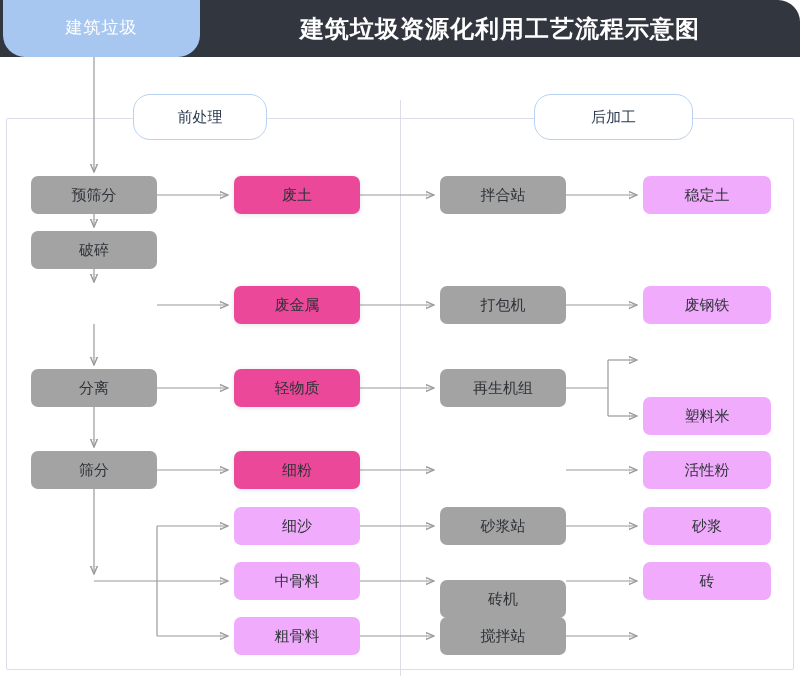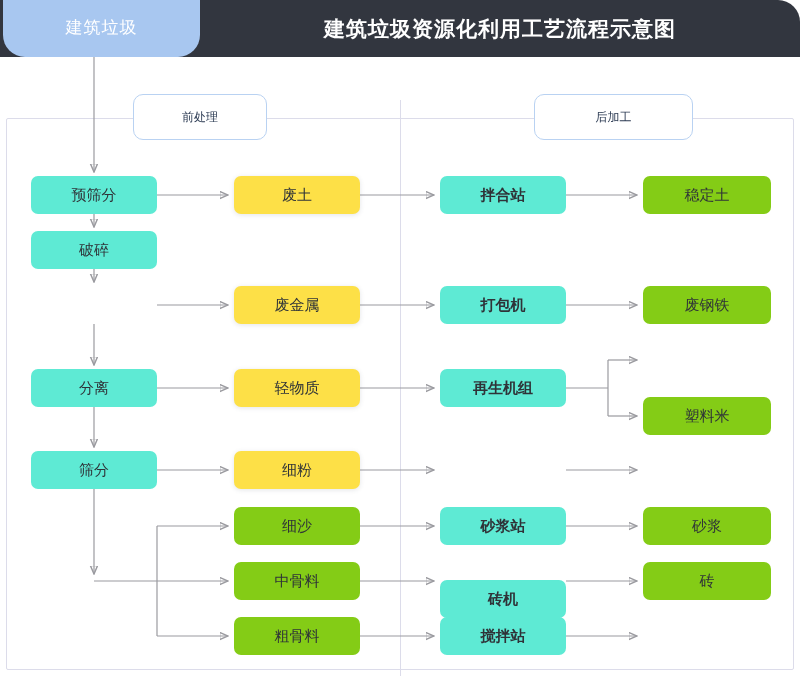--- a/index.html
+++ b/index.html
@@ -13,21 +13,21 @@
 
   
   .header-bar {
     position: absolute; left: 0; top: 0; width: 800px; height: 57px;
     background: #32363f;
     border-top-right-radius: 22px;
   }
   .header-title {
     position: absolute; left: 200px; top: 0; width: 600px; height: 57px;
     display: flex; align-items: center; justify-content: center;
-    color: #ffffff; font-size: 21px; font-weight: bold; letter-spacing: 1px;
+    color: #ffffff; font-size: 24px; font-weight: bold; letter-spacing: 1px;
   }
   .header-tab {
     position: absolute; left: 3px; top: -2px; width: 197px; height: 59px;
     background: #a8c7f0;
     border-bottom-left-radius: 22px;
     border-bottom-right-radius: 22px;
     display: flex; align-items: center; justify-content: center;
     color: #ffffff; font-size: 17px; letter-spacing: 1px;
   }
 
@@ -41,23 +41,23 @@
   .panel-divider {
     position: absolute; left: 400px; top: 100px; width: 1px; height: 576px;
     background: #dcdcea;
   }
 
   
   .section-pill {
     position: absolute; height: 46px;
     background: #ffffff;
     border: 1.5px solid #b9d2f2;
-    border-radius: 10px;
+    border-radius: 17px;
     display: flex; align-items: center; justify-content: center;
-    font-size: 12px; color: #2b3a52;
+    font-size: 15px; color: #2b3a52;
     z-index: 5;
   }
   .pill-pre  { left: 133px; top: 94px; width: 134px; }
   .pill-post { left: 534px; top: 94px; width: 159px; }
 
   
   svg.edges {
     position: absolute; left: 0; top: 0; width: 800px; height: 676px;
     pointer-events: none; z-index: 2;
   }
@@ -65,28 +65,28 @@
 
   
   .node {
     position: absolute; height: 38px;
     border-radius: 7px;
     display: flex; align-items: center; justify-content: center;
     font-size: 15px; color: #2f3338;
     z-index: 3;
     white-space: nowrap;
   }
-  .node.blue   { background: #5eead4; }
-  .node.white  { background: #fde047; box-shadow: 0 1px 5px rgba(60,70,90,0.14); }
-  .node.yellow { background: #84cc16; }
+  .node.blue   { background: #a3a3a3; }
+  .node.white  { background: #ec4899; box-shadow: 0 1px 5px rgba(60,70,90,0.14); }
+  .node.yellow { background: #f0abfc; }
 
   
   .col1 { left: 31px;  width: 126px; }
   .col2 { left: 234px; width: 126px; }
-  .col3 { left: 440px; width: 126px; font-weight: bold; }
+  .col3 { left: 440px; width: 126px; }
   .col4 { left: 643px; width: 128px; }
 </style>
 </head>
 <body>
 
 <div id="root">
 
   <div class="header-bar"></div>
   <div class="header-title">建筑垃圾资源化利用工艺流程示意图</div>
   <div class="header-tab">建筑垃圾</div>
@@ -160,16 +160,17 @@
   <div class="node blue col3" style="top:176px">拌合站</div>
   <div class="node blue col3" style="top:286px">打包机</div>
   <div class="node blue col3" style="top:369px">再生机组</div>
   <div class="node blue col3" style="top:507px">砂浆站</div>
   <div class="node blue col3" style="top:580px">砖机</div>
   <div class="node blue col3" style="top:617px">搅拌站</div>
 
   <div class="node yellow col4" style="top:176px">稳定土</div>
   <div class="node yellow col4" style="top:286px">废钢铁</div>
   <div class="node yellow col4" style="top:397px">塑料米</div>
+  <div class="node yellow col4" style="top:451px">活性粉</div>
   <div class="node yellow col4" style="top:507px">砂浆</div>
   <div class="node yellow col4" style="top:562px">砖</div>
 
 </div>
 
 </body></html>

